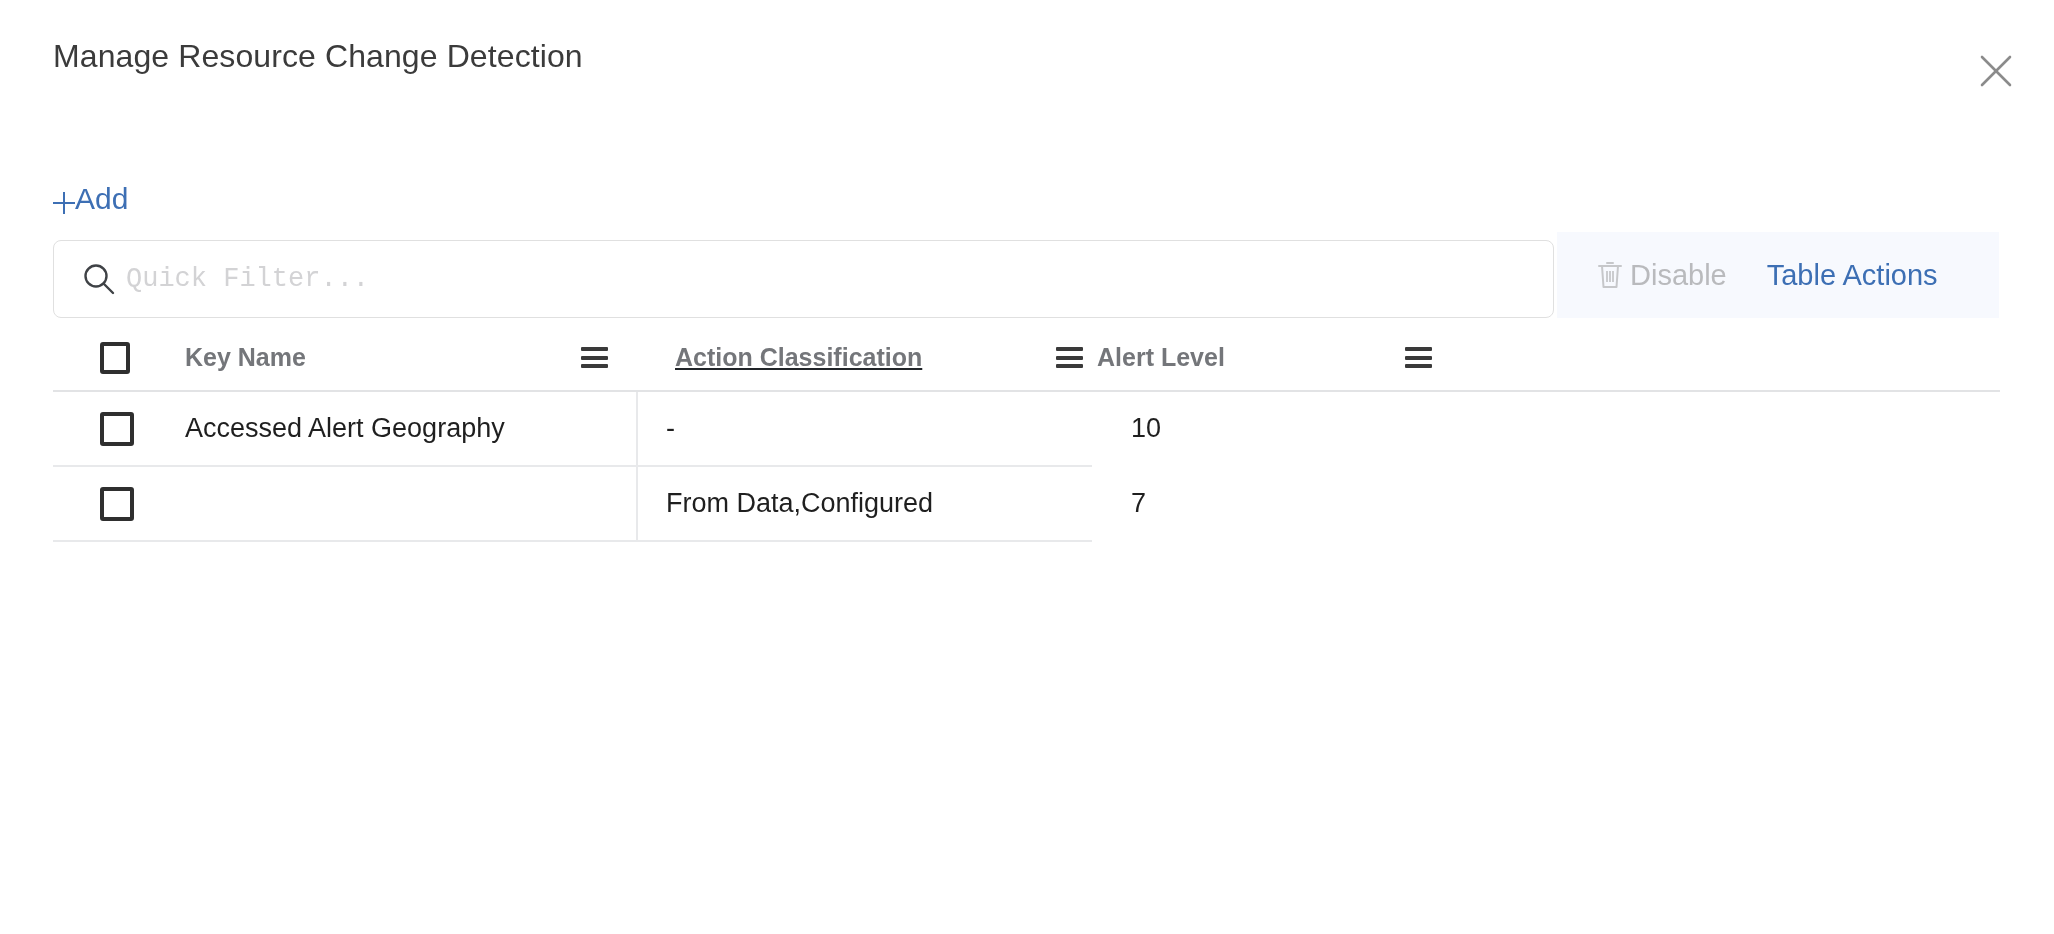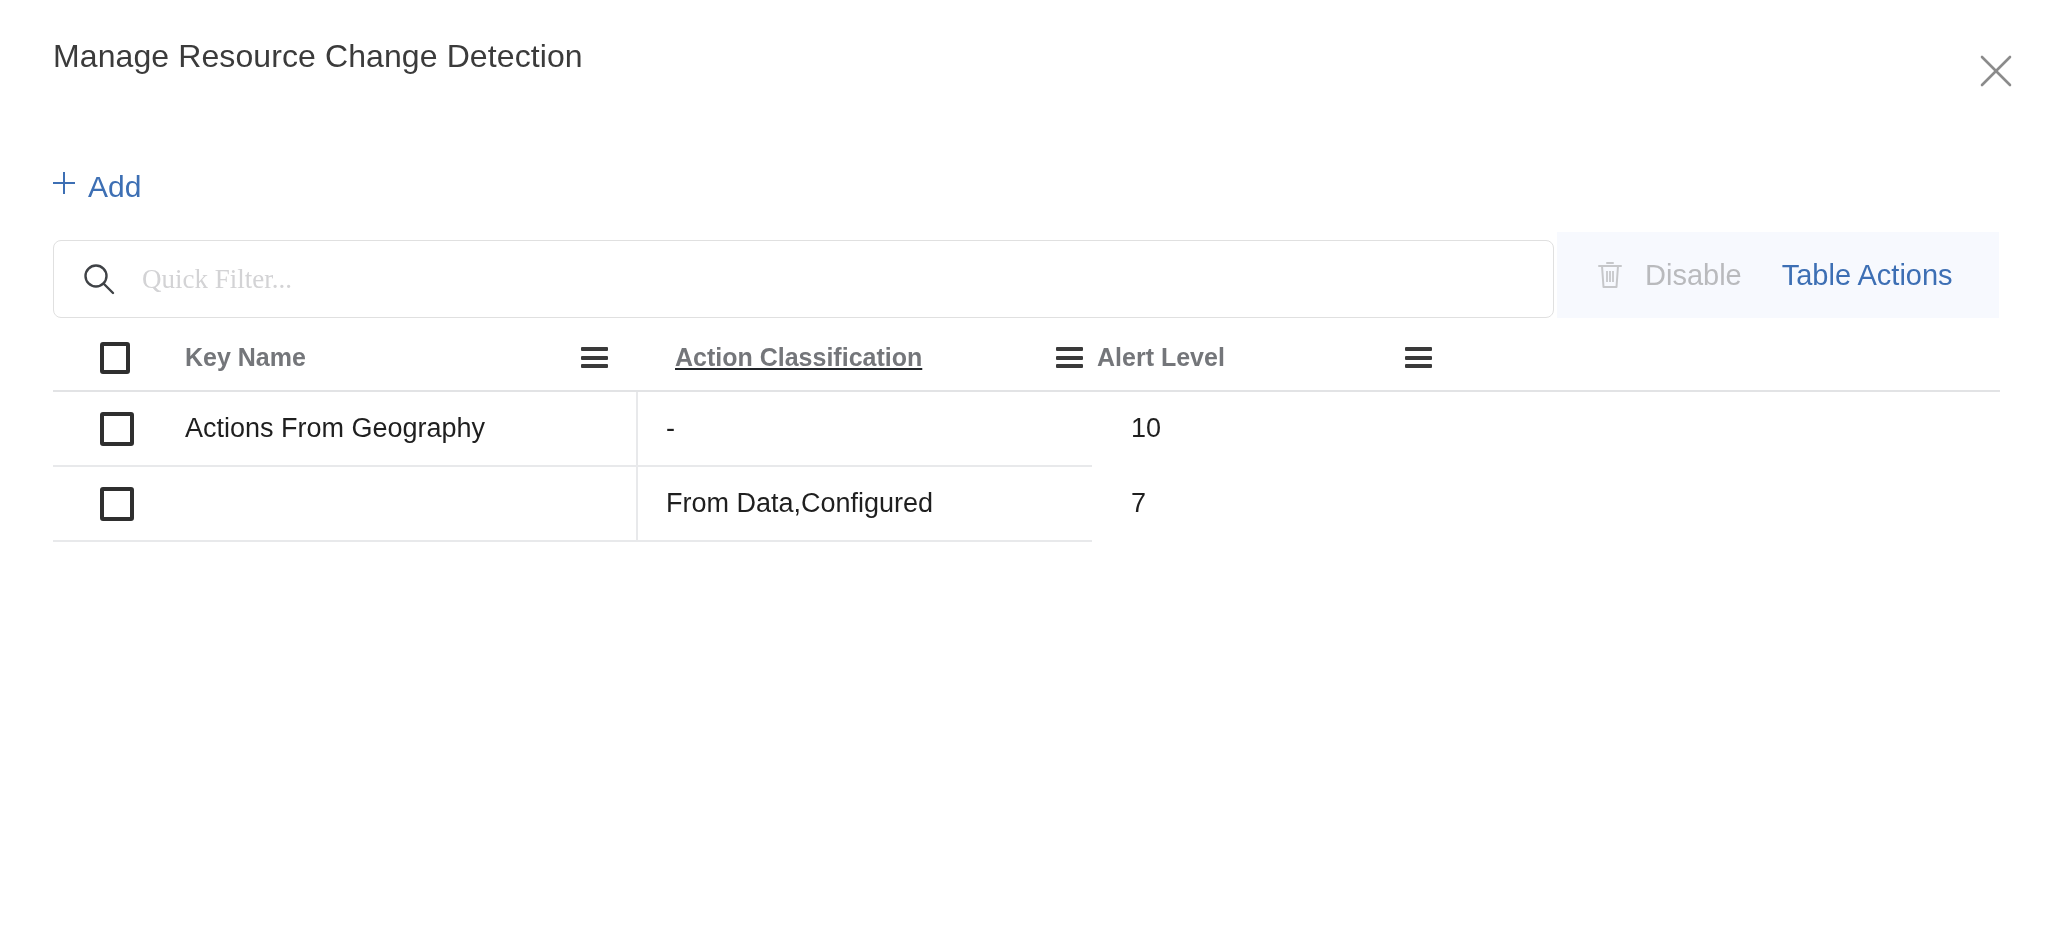--- a/index.html
+++ b/index.html
@@ -50,22 +50,21 @@
   }
   .close-btn svg { display: block; }
 
   
   .add-row {
     position: absolute;
     left: 53px;
     top: 172px;
     height: 42px;
     display: flex;
-    align-items: flex-start;
-    gap: 13px;
+    align-items: flex-end;
     cursor: pointer;
   }
   .add-plus {
     display: block;
     width: 22px;
     height: 22px;
     position: relative;
   }
   .add-plus::before,
   .add-plus::after {
@@ -111,24 +110,24 @@
     height: 34px;
     margin-left: 28px;
     flex: 0 0 auto;
   }
   .search-icon svg { display: block; }
   .search-input {
     flex: 1 1 auto;
     border: none;
     outline: none;
     background: transparent;
-    font-family: Liberation Serif, serif;
+    font-family: Liberation Mono, monospace;
     font-size: 27px;
     color: #0369a1;
-    margin-left: 26px;
+    margin-left: 10px;
     padding: 0;
     height: 46px;
   }
   .search-input::placeholder {
     color: #d3d3d5;
     opacity: 1;
   }
 
   .action-strip {
     position: absolute;
@@ -136,21 +135,21 @@
     top: -8px;
     width: 442px;
     height: 86px;
     background: #f7f9fe;
     display: flex;
     align-items: center;
   }
   .disable-btn {
     display: flex;
     align-items: center;
-    gap: 22px;
+    gap: 7px;
     margin-left: 40px;
     background: transparent;
     border: none;
     padding: 0;
     cursor: default;
   }
   .trash-icon { width: 26px; height: 30px; flex: 0 0 auto; }
   .trash-icon svg { display: block; }
   .disable-label {
     font-size: 29px;
@@ -354,21 +353,21 @@
           <span></span>
       </span>
     </div>
   </div>
 
   <div class="grid-row">
     <div class="col-divider"></div>
     <div class="cell cell-check">
       <span class="checkbox checkbox-row"></span>
     </div>
-    <div class="cell cell-key">Actions From Geography</div>
+    <div class="cell cell-key">Accessed Alert Geography</div>
     <div class="cell cell-act">-</div>
     <div class="cell cell-alert">10</div>
   </div>
 
   <div class="grid-row">
     <div class="col-divider"></div>
     <div class="cell cell-check">
       <span class="checkbox checkbox-row"></span>
     </div>
     <div class="cell cell-act">From Data,Configured</div>

